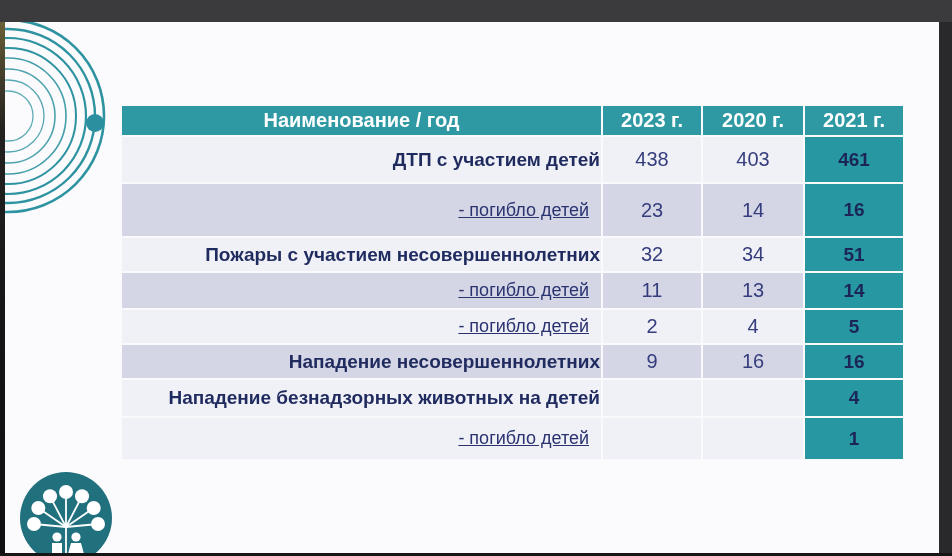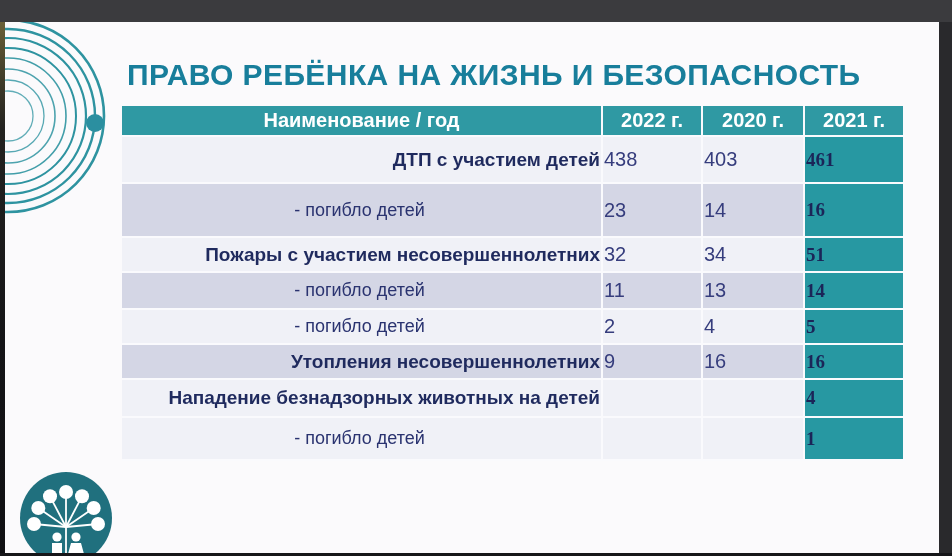--- a/index.html
+++ b/index.html
@@ -38,23 +38,23 @@
   tbody tr:nth-child(2){height:54px;}
   tbody tr:nth-child(3){height:35px;margin-top:30px;}
   tbody tr:nth-child(4){height:37px;}
   tbody tr:nth-child(5){height:35px;}
   tbody tr:nth-child(6){height:35px;}
   tbody tr:nth-child(7){height:38px;}
   tbody tr:nth-child(8){height:43px;}
   tbody tr:nth-child(9){height:36px;}
   td.lbl{padding-left:8px;font-size:19px;}
   tr.cat td.lbl{font-weight:bold;color:#1f2a5e;text-align:right;}
-  tr.sub td.lbl{font-weight:normal;color:#2a3370;text-align:center;padding-right:12px;font-size:18px;}
-  td.val{font-size:20px;color:#363d7d;text-align:left;}
-  td.val.hl{background:#2798a2;color:#1b2558;font-weight:bold;font-size:19px;font-family:Liberation Serif, serif;}
+  tr.sub td.lbl{font-weight:normal;color:#2a3370;text-align:right;padding-right:12px;font-size:18px;text-decoration:underline;}
+  td.val{font-size:20px;color:#363d7d;text-align:center;}
+  td.val.hl{background:#2798a2;color:#1b2558;font-weight:bold;font-size:19px;}
   .bottom-edge{position:absolute;left:0;top:553px;width:952px;height:3px;background:#161619;}
   .logo{position:absolute;left:14px;top:449px;}
 </style>
 </head>
 <body>
 
 <div class="screen">
   <div class="top-bar"></div>
   <div class="right-strip"></div>
 
@@ -67,33 +67,32 @@
         <circle cx="3" cy="94" r="47" stroke-width="1.6" stroke-opacity="0.85"></circle>
         <circle cx="3" cy="94" r="58" stroke-width="1.6" stroke-opacity="0.9"></circle>
         <circle cx="3" cy="94" r="68" stroke-width="2"></circle>
         <circle cx="3" cy="94" r="78" stroke-width="2.2"></circle>
         <circle cx="3" cy="94" r="87" stroke-width="2.4"></circle>
         <circle cx="3" cy="94" r="96" stroke-width="2.6"></circle>
       </g>
       <circle cx="90" cy="101" r="9" fill="#2b8fa0"></circle>
     </svg>
 
-    <div class="page-title">ПРАВО РЕБЁНКА НА ЖИЗНЬ И БЕЗОПАСНОСТЬ</div>
 
     <table class="data-table">
       <colgroup>
           <col style="width:481px">
           <col style="width:100px">
           <col style="width:102px">
           <col style="width:100px">
         </colgroup>
       <thead>
         <tr>
           <th class="col-label">Наименование / год</th>
-          <th>2022 г.</th>
+          <th>2023 г.</th>
           <th>2020 г.</th>
           <th>2021 г.</th>
         </tr>
       </thead>
       <tbody>
           <tr class="cat">
             <td class="lbl">ДТП с участием детей</td>
             <td class="val">438</td>
             <td class="val">403</td>
             <td class="val hl">461</td>
@@ -116,21 +115,21 @@
             <td class="val">13</td>
             <td class="val hl">14</td>
           </tr>
           <tr class="sub">
             <td class="lbl">- погибло детей</td>
             <td class="val">2</td>
             <td class="val">4</td>
             <td class="val hl">5</td>
           </tr>
           <tr class="cat">
-            <td class="lbl">Утопления несовершеннолетних</td>
+            <td class="lbl">Нападение несовершеннолетних</td>
             <td class="val">9</td>
             <td class="val">16</td>
             <td class="val hl">16</td>
           </tr>
           <tr class="cat">
             <td class="lbl">Нападение безнадзорных животных на детей</td>
             <td class="val"></td>
             <td class="val"></td>
             <td class="val hl">4</td>
           </tr>

